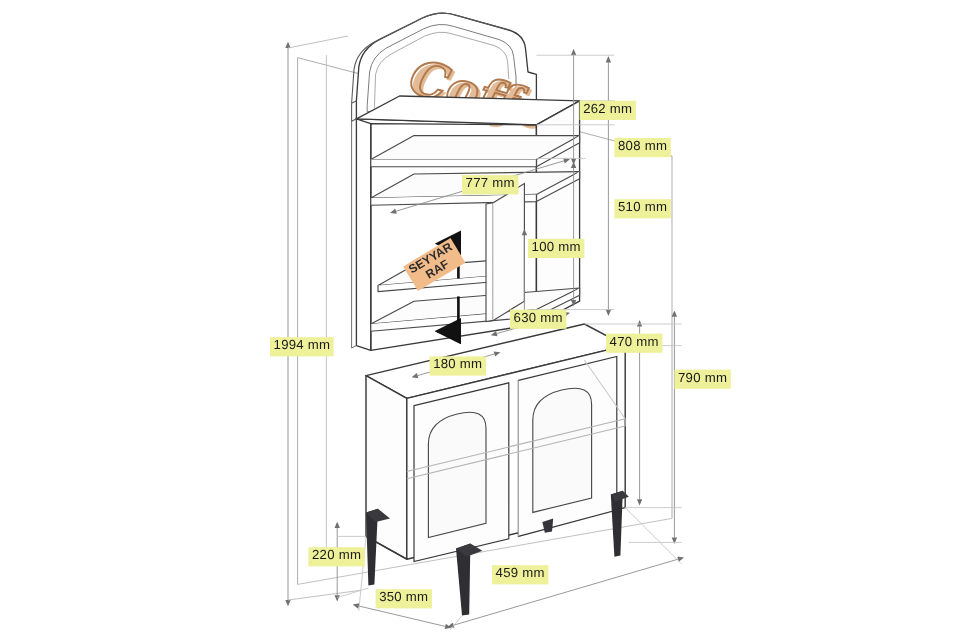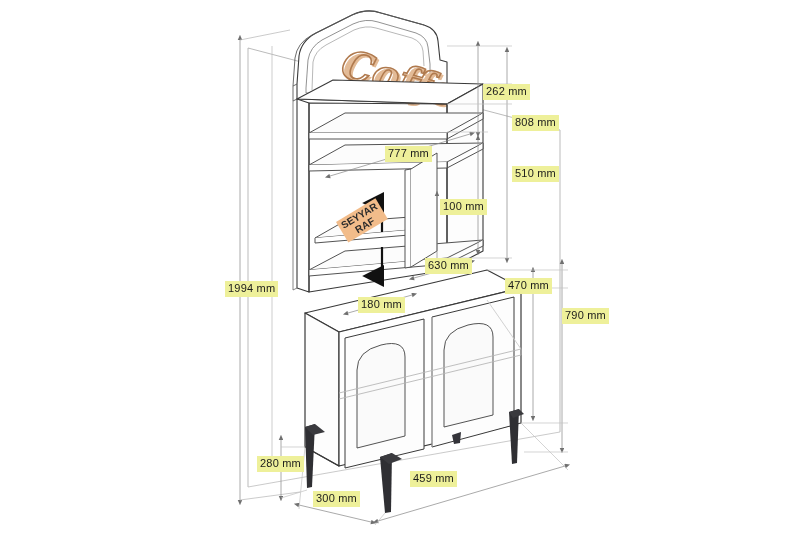--- a/index.html
+++ b/index.html
@@ -276,23 +276,23 @@
   <div class="dimlabel" style="left:440px; top:199px;">100 mm</div>
 
   <div class="dimlabel" style="left:425px; top:258px;">630 mm</div>
 
   <div class="dimlabel" style="left:358px; top:297px;">180 mm</div>
 
   <div class="dimlabel" style="left:505px; top:278px;">470 mm</div>
 
   <div class="dimlabel" style="left:526px; top:308px;margin-left:36px;">790 mm</div>
 
-  <div class="dimlabel" style="left:257px; top:456px;">280 mm</div>
-
-  <div class="dimlabel" style="left:313px; top:491px;">300 mm</div>
+  <div class="dimlabel" style="left:257px; top:456px;">220 mm</div>
+
+  <div class="dimlabel" style="left:313px; top:491px;">350 mm</div>
 
   <div class="dimlabel" style="left:410px; top:471px;">459 mm</div>
 
   <div class="shelflabel" style="left:336px; top:222px; transform: rotate(-31deg); transform-origin: 0 0;">
     <span>SEYYAR</span><br>
     <span>RAF</span>
   </div>
 
 </div>
 

